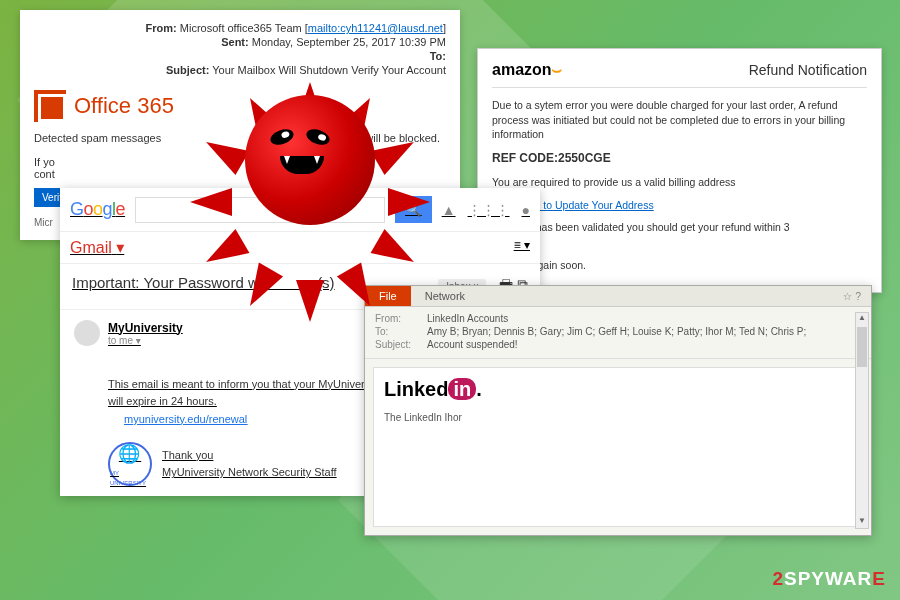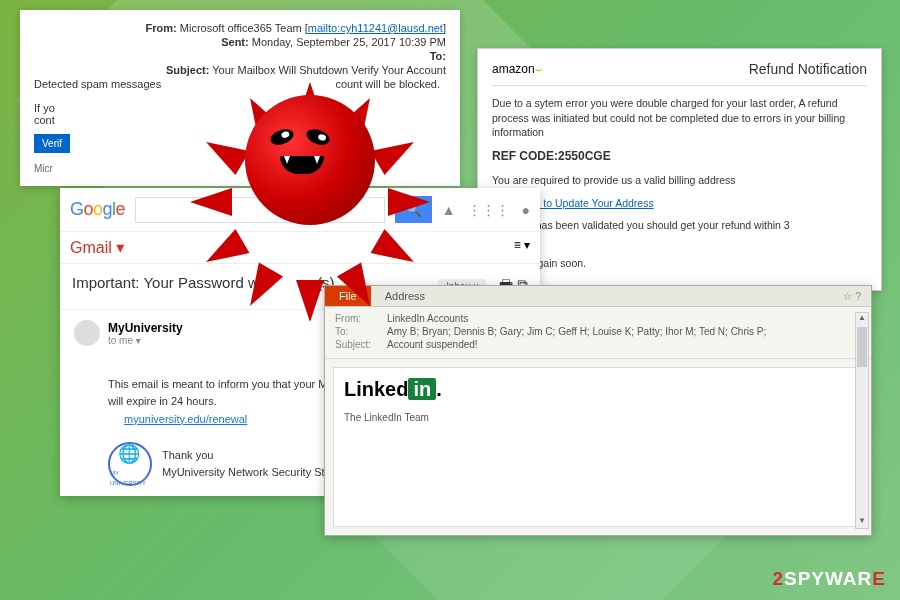--- a/index.html
+++ b/index.html
@@ -53,35 +53,36 @@
       top: 48px; right: 18px;
       width: 405px;
       background: #fff;
       padding: 12px 14px;
       font-size: 10.5px;
       color: #333;
       box-shadow: 0 2px 8px rgba(0,0,0,0.2);
       border: 1px solid #ccc;
     }
     .amazon-header { display: flex; justify-content: space-between; align-items: center; padding-bottom: 8px; border-bottom: 1px solid #ddd; margin-bottom: 10px;}
-    .amazon-logo { font-size: 12px; font-weight: normal; color: #000; }
+    .amazon-logo { font-size: 16px; font-weight: bold; color: #000; }
     .amazon-logo .arrow { color: #ff9900; }
     .amazon-title { font-size: 14px; color: #333; }
     .email-amazon p { margin-bottom: 8px; line-height: 1.4; }
     .email-amazon .ref { font-weight: bold; font-size: 12px; }
     .email-amazon .link { color: #0066cc; text-decoration: underline; }
     
     
     .gmail-win {
       position: absolute;
       top: 188px; left: 60px;
       width: 480px;
       background: #fff;
       box-shadow: 0 2px 10px rgba(0,0,0,0.25);
       font-size: 12px;
+      text-decoration: underline;
     }
     .gmail-top { display: flex; align-items: center; padding: 8px 10px; gap: 10px; border-bottom: 1px solid #eee; }
     .google-logo { font-size: 18px; font-weight: 500; letter-spacing: -0.5px;}
     .g-b { color:#4285F4;} .g-r { color:#EA4335;} .g-y { color:#FBBC05;} .g-g { color:#34A853;}
     .search-box { flex: 1; border: 1px solid #ddd; padding: 5px 8px; font-size: 12px; }
     .search-btn { background: #4285F4; color: #fff; padding: 6px 10px; border:none; }
     .gmail-icons { display: flex; gap: 12px; align-items: center; color: #888; font-size: 14px;}
     .gmail-row2 { display: flex; justify-content: space-between; padding: 6px 10px; border-bottom: 1px solid #eee;}
     .gmail-label { color: #d93025; font-size: 16px; }
     .gmail-subject-bar { padding: 10px 12px; font-size: 15px; color: #333; border-bottom: 1px solid #eee; display: flex; justify-content: space-between;}
@@ -94,36 +95,36 @@
     .gmail-content { padding: 8px 0 0 34px; font-size: 11px; line-height: 1.6; color: #333;}
     .gmail-content .link { color: #1a73e8; text-decoration: underline; padding-left: 16px;}
     .uni-footer { display: flex; align-items: center; gap: 10px; margin-top: 14px;}
     .uni-logo { width: 44px; height: 44px; border: 2px solid #4169E1; border-radius: 50%; display:flex; flex-direction:column; align-items:center; justify-content:center; font-size:6px; color:#4169E1;}
     .uni-logo .globe { font-size: 18px;}
     
     
     .linkedin-win {
       position: absolute;
       top: 285px; right: 28px;
-      width: 548px;
+      width: 508px;
       background: #f5f5f0;
       border: 1px solid #aaa;
       box-shadow: 0 2px 10px rgba(0,0,0,0.25);
       font-size: 10.5px;
     }
     .li-tabs { display: flex; background: #e8e8e0; border-bottom: 1px solid #ccc;}
     .li-tab { padding: 4px 14px; font-size: 11px; color: #555;}
     .li-tab.active { background: #d83b01; color: #fff;}
     .li-q { margin-left: auto; padding: 4px 10px; color: #888;}
     .li-headers { padding: 6px 10px; background: #f5f5f0; border-bottom: 1px solid #ddd; font-size: 10px; color: #555;}
     .li-headers .row { display: flex; margin-bottom: 2px;}
     .li-headers .lbl { width: 52px; color: #888;}
     .li-body { background: #fff; margin: 8px; padding: 10px; border: 1px solid #ddd; min-height: 160px;}
     .li-logo { font-size: 20px; font-weight: bold; margin-bottom: 10px;}
-    .li-logo .in { background: #15803d; color: #fff; padding: 0 5px; border-radius: 2px;}
+    .li-logo .in { background: #be185d; color: #fff; padding: 0 5px; border-radius: 10px;}
     .li-body p { margin-bottom: 8px; line-height: 1.4; font-size: 10px; color: #555;}
     .li-body .link { color: #0077B5; text-decoration: underline;}
     .li-scroll { position: absolute; right: 2px; top: 26px; bottom: 6px; width: 14px; background: #eee; border:1px solid #ccc;}
     .li-scroll .thumb { position: absolute; top: 14px; left: 1px; right: 1px; height: 40px; background: #ccc;}
     .li-scroll .arr { position: absolute; left: 0; right: 0; height: 12px; text-align: center; font-size: 8px; color:#666;}
     .li-scroll .arr.up { top: 0;} .li-scroll .arr.dn { bottom: 0;}
     
     
     .virus {
       position: absolute;
@@ -172,20 +173,24 @@
 
 <div class="bg-shapes"></div>
 
 <div class="email-o365">
   <div class="hdr-line">
     <b>From:</b> <span>Microsoft office365 Team [</span><span class="link">mailto:cyh11241@lausd.net</span><span>]</span>
   </div>
   <div class="hdr-line"><b>Sent:</b> <span>Monday, September 25, 2017 10:39 PM</span></div>
   <div class="hdr-line"><b>To:</b></div>
   <div class="hdr-line"><b>Subject:</b> <span>Your Mailbox Will Shutdown Verify Your Account</span></div>
+  <div class="o365-logo">
+    <div class="sq"></div>
+    <span class="txt">Office 365</span>
+  </div>
   <p><span>Detected spam messages</span> &nbsp;&nbsp;&nbsp;&nbsp;&nbsp;&nbsp;&nbsp;&nbsp;&nbsp;&nbsp;&nbsp;&nbsp;&nbsp;&nbsp;&nbsp;&nbsp;&nbsp;&nbsp;&nbsp;&nbsp;&nbsp;&nbsp;&nbsp;&nbsp;&nbsp;&nbsp;&nbsp;&nbsp;&nbsp;&nbsp;&nbsp;&nbsp;&nbsp;&nbsp;&nbsp;&nbsp;&nbsp;&nbsp;&nbsp;&nbsp;&nbsp;&nbsp;&nbsp;&nbsp;&nbsp;&nbsp;&nbsp;&nbsp;&nbsp;&nbsp;&nbsp;&nbsp;&nbsp;&nbsp;&nbsp;&nbsp;<span>count will be blocked.</span></p>
   <br>
   <p>If yo</p>
   <p>cont</p>
   <div class="btn-blue">Verif</div>
   <p style="margin-top:10px;font-size:10px;color:#666">Micr</p>
 </div>
 
 <div class="email-amazon">
   <div class="amazon-header">
@@ -248,42 +253,42 @@
           <div>MyUniversity Network Security Staff</div>
         </div>
       </div>
     </div>
   </div>
 </div>
 
 <div class="linkedin-win">
   <div class="li-tabs">
     <div class="li-tab active">File</div>
-    <div class="li-tab">Address</div>
+    <div class="li-tab">Network</div>
     <div class="li-q">☆ ?</div>
   </div>
   <div class="li-headers">
     <div class="row">
         <span class="lbl">From:</span>
         <span>LinkedIn Accounts</span>
       </div>
     <div class="row">
         <span class="lbl">To:</span>
         <span>Amy B; Bryan; Dennis B; Gary; Jim C; Geff H; Louise K; Patty; Ihor M; Ted N; Chris P;</span>
       </div>
     <div class="row">
         <span class="lbl">Subject:</span>
         <span>Account suspended!</span>
       </div>
   </div>
   <div class="li-body">
     <div class="li-logo">
       <span>Linked</span><span class="in">in</span>.
     </div>
-    <p>The LinkedIn Team</p>
+    <p>The LinkedIn Ihor</p>
   </div>
   <div class="li-scroll">
     <div class="arr up">▲</div>
     <div class="thumb"></div>
     <div class="arr dn">▼</div>
   </div>
 </div>
 
 <div class="virus">
   <div class="spike" style="transform: rotate(0deg) translateY(-78px);"></div>

